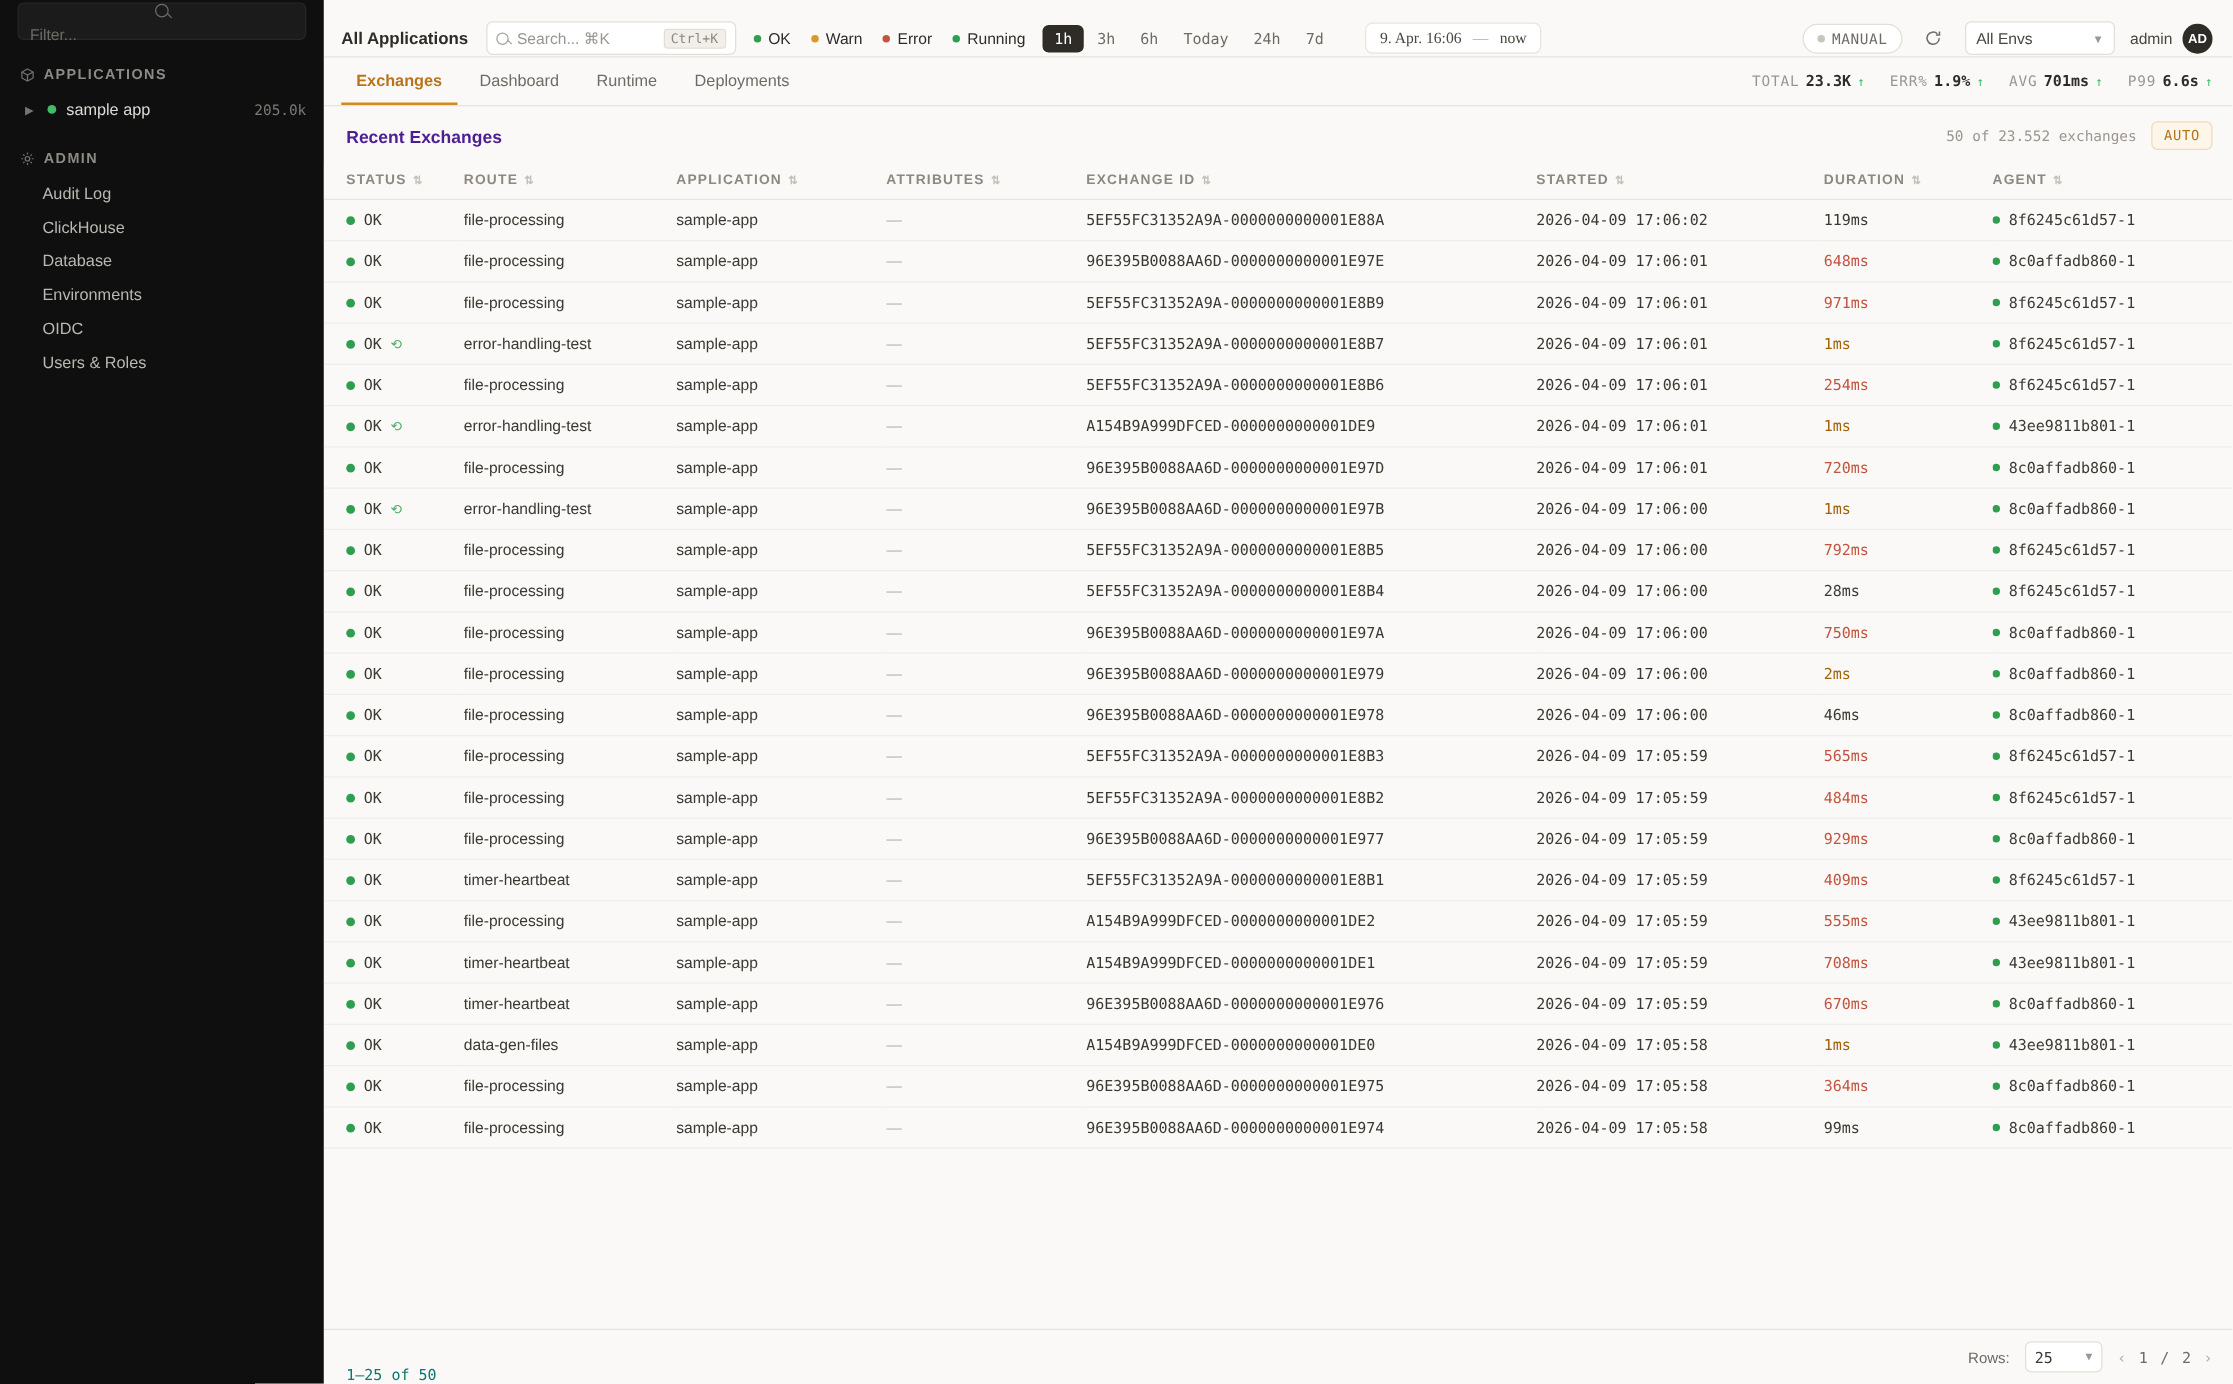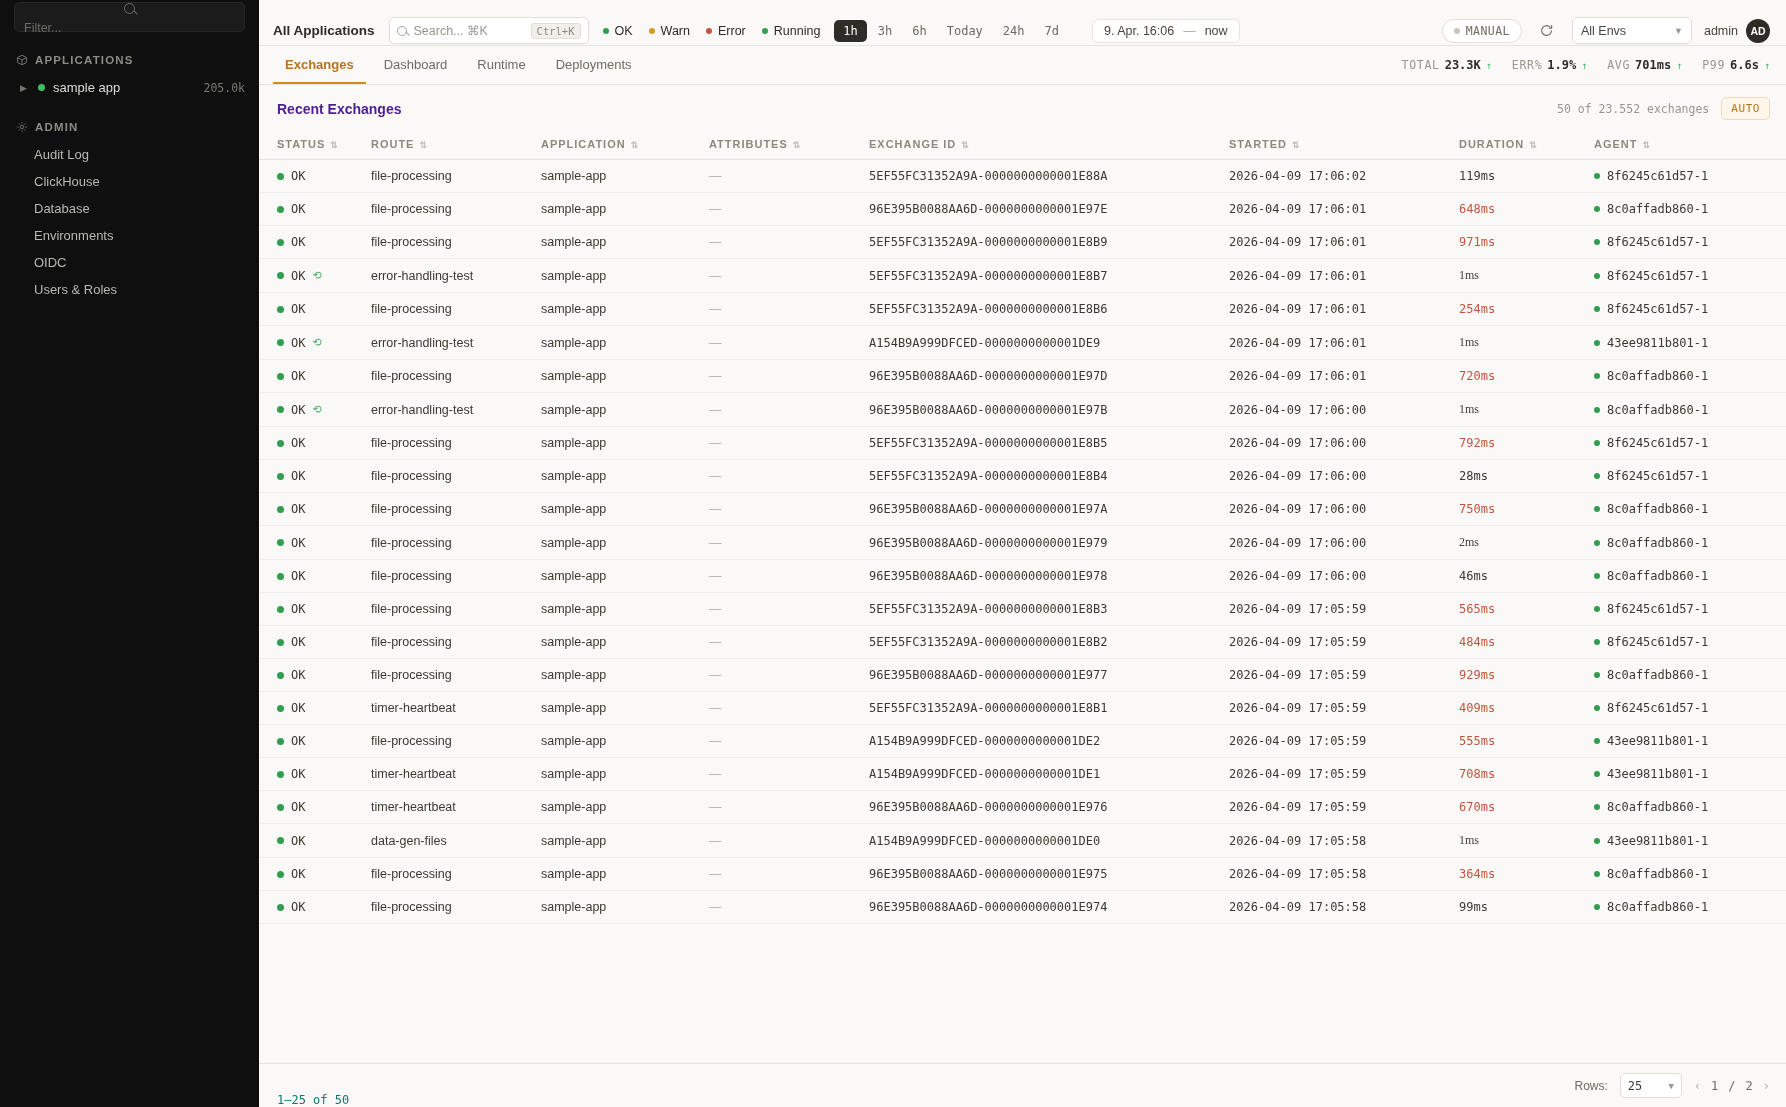--- a/index.html
+++ b/index.html
@@ -98,21 +98,21 @@
   .sf { display: flex; align-items: center; gap: 6px; font-size: 12.5px; cursor: pointer; }
   .sf .d { width: 6px; height: 6px; border-radius: 50%; flex: 0 0 6px; }
   .range-group { display: flex; align-items: center; gap: 2px; }
   .rg {
     font-size: 12px; padding: 4px 9px; border-radius: 5px; color: #6f6b64; cursor: pointer;
     font-family: "DejaVu Sans Mono", monospace;
   }
   .rg.active { background: #2f2c28; color: #fff; }
   .range-date {
     display: flex; align-items: center; gap: 9px; margin-left: 10px;
-    font-size: 12.5px; font-family: Liberation Sans, sans-serif; color: #4a463f;
+    font-size: 12.5px; font-family: Liberation Serif, serif; color: #4a463f;
     border: 1px solid #e7e4df; border-radius: 6px; padding: 4px 11px; background: #fff;
   }
   .range-date .dash { color: #aeaaa2; }
   .topbar-right { margin-left: auto; display: flex; align-items: center; gap: 12px; }
   .manual-pill {
     display: flex; align-items: center; gap: 6px; border: 1px solid #e2dfd9; background: #fff;
     border-radius: 13px; padding: 4px 11px; font-size: 11.5px; color: #6f6b64; letter-spacing: .04em;
     font-family: "DejaVu Sans Mono", monospace; cursor: pointer;
   }
   .manual-pill .d { width: 6px; height: 6px; border-radius: 50%; background: #c9c5bd; flex: 0 0 6px; }
@@ -175,21 +175,21 @@
     border-bottom: 1px solid #f0ede8; white-space: nowrap; overflow: hidden; text-overflow: ellipsis;
   }
   .pad-l { padding-left: 18px !important; }
   .mono { font-family: "DejaVu Sans Mono", monospace; font-size: 12px; }
   .status-cell { display: flex; align-items: center; gap: 7px; }
   .status-cell .d { width: 7px; height: 7px; border-radius: 50%; background: #2f9e4f; flex: 0 0 7px; }
   .status-cell .txt { font-family: "DejaVu Sans Mono", monospace; font-size: 12px; color: #3c3932; }
   .retry-ico { color: #2f9e4f; font-size: 11px; opacity: .85; }
   .agent-cell { display: flex; align-items: center; gap: 7px; }
   .agent-cell .d { width: 6px; height: 6px; border-radius: 50%; background: #2f9e4f; flex: 0 0 6px; }
-  .dur-fast { color: #404040; font-family: Liberation Serif, serif; } .dur-slow { color: #c2553f; } .dur-norm { color: #3c3932; }
+  .dur-fast { color: #a16207; } .dur-slow { color: #c2553f; } .dur-norm { color: #3c3932; }
   .attr-dash { color: #b5b1a9; }
 
   
   .footer {
     height: 44px; border-top: 1px solid #e7e4df; background: #faf9f7;
     display: flex; align-items: center; padding: 0 16px 0 18px; flex: 0 0 44px;
   }
   .foot-left { font-size: 12px; color: #0f766e; font-family: "DejaVu Sans Mono", monospace; margin-top: 28px; }
   .foot-right { margin-left: auto; display: flex; align-items: center; gap: 12px; }
   .rows-lbl { font-size: 12px; color: #6f6b64; }

